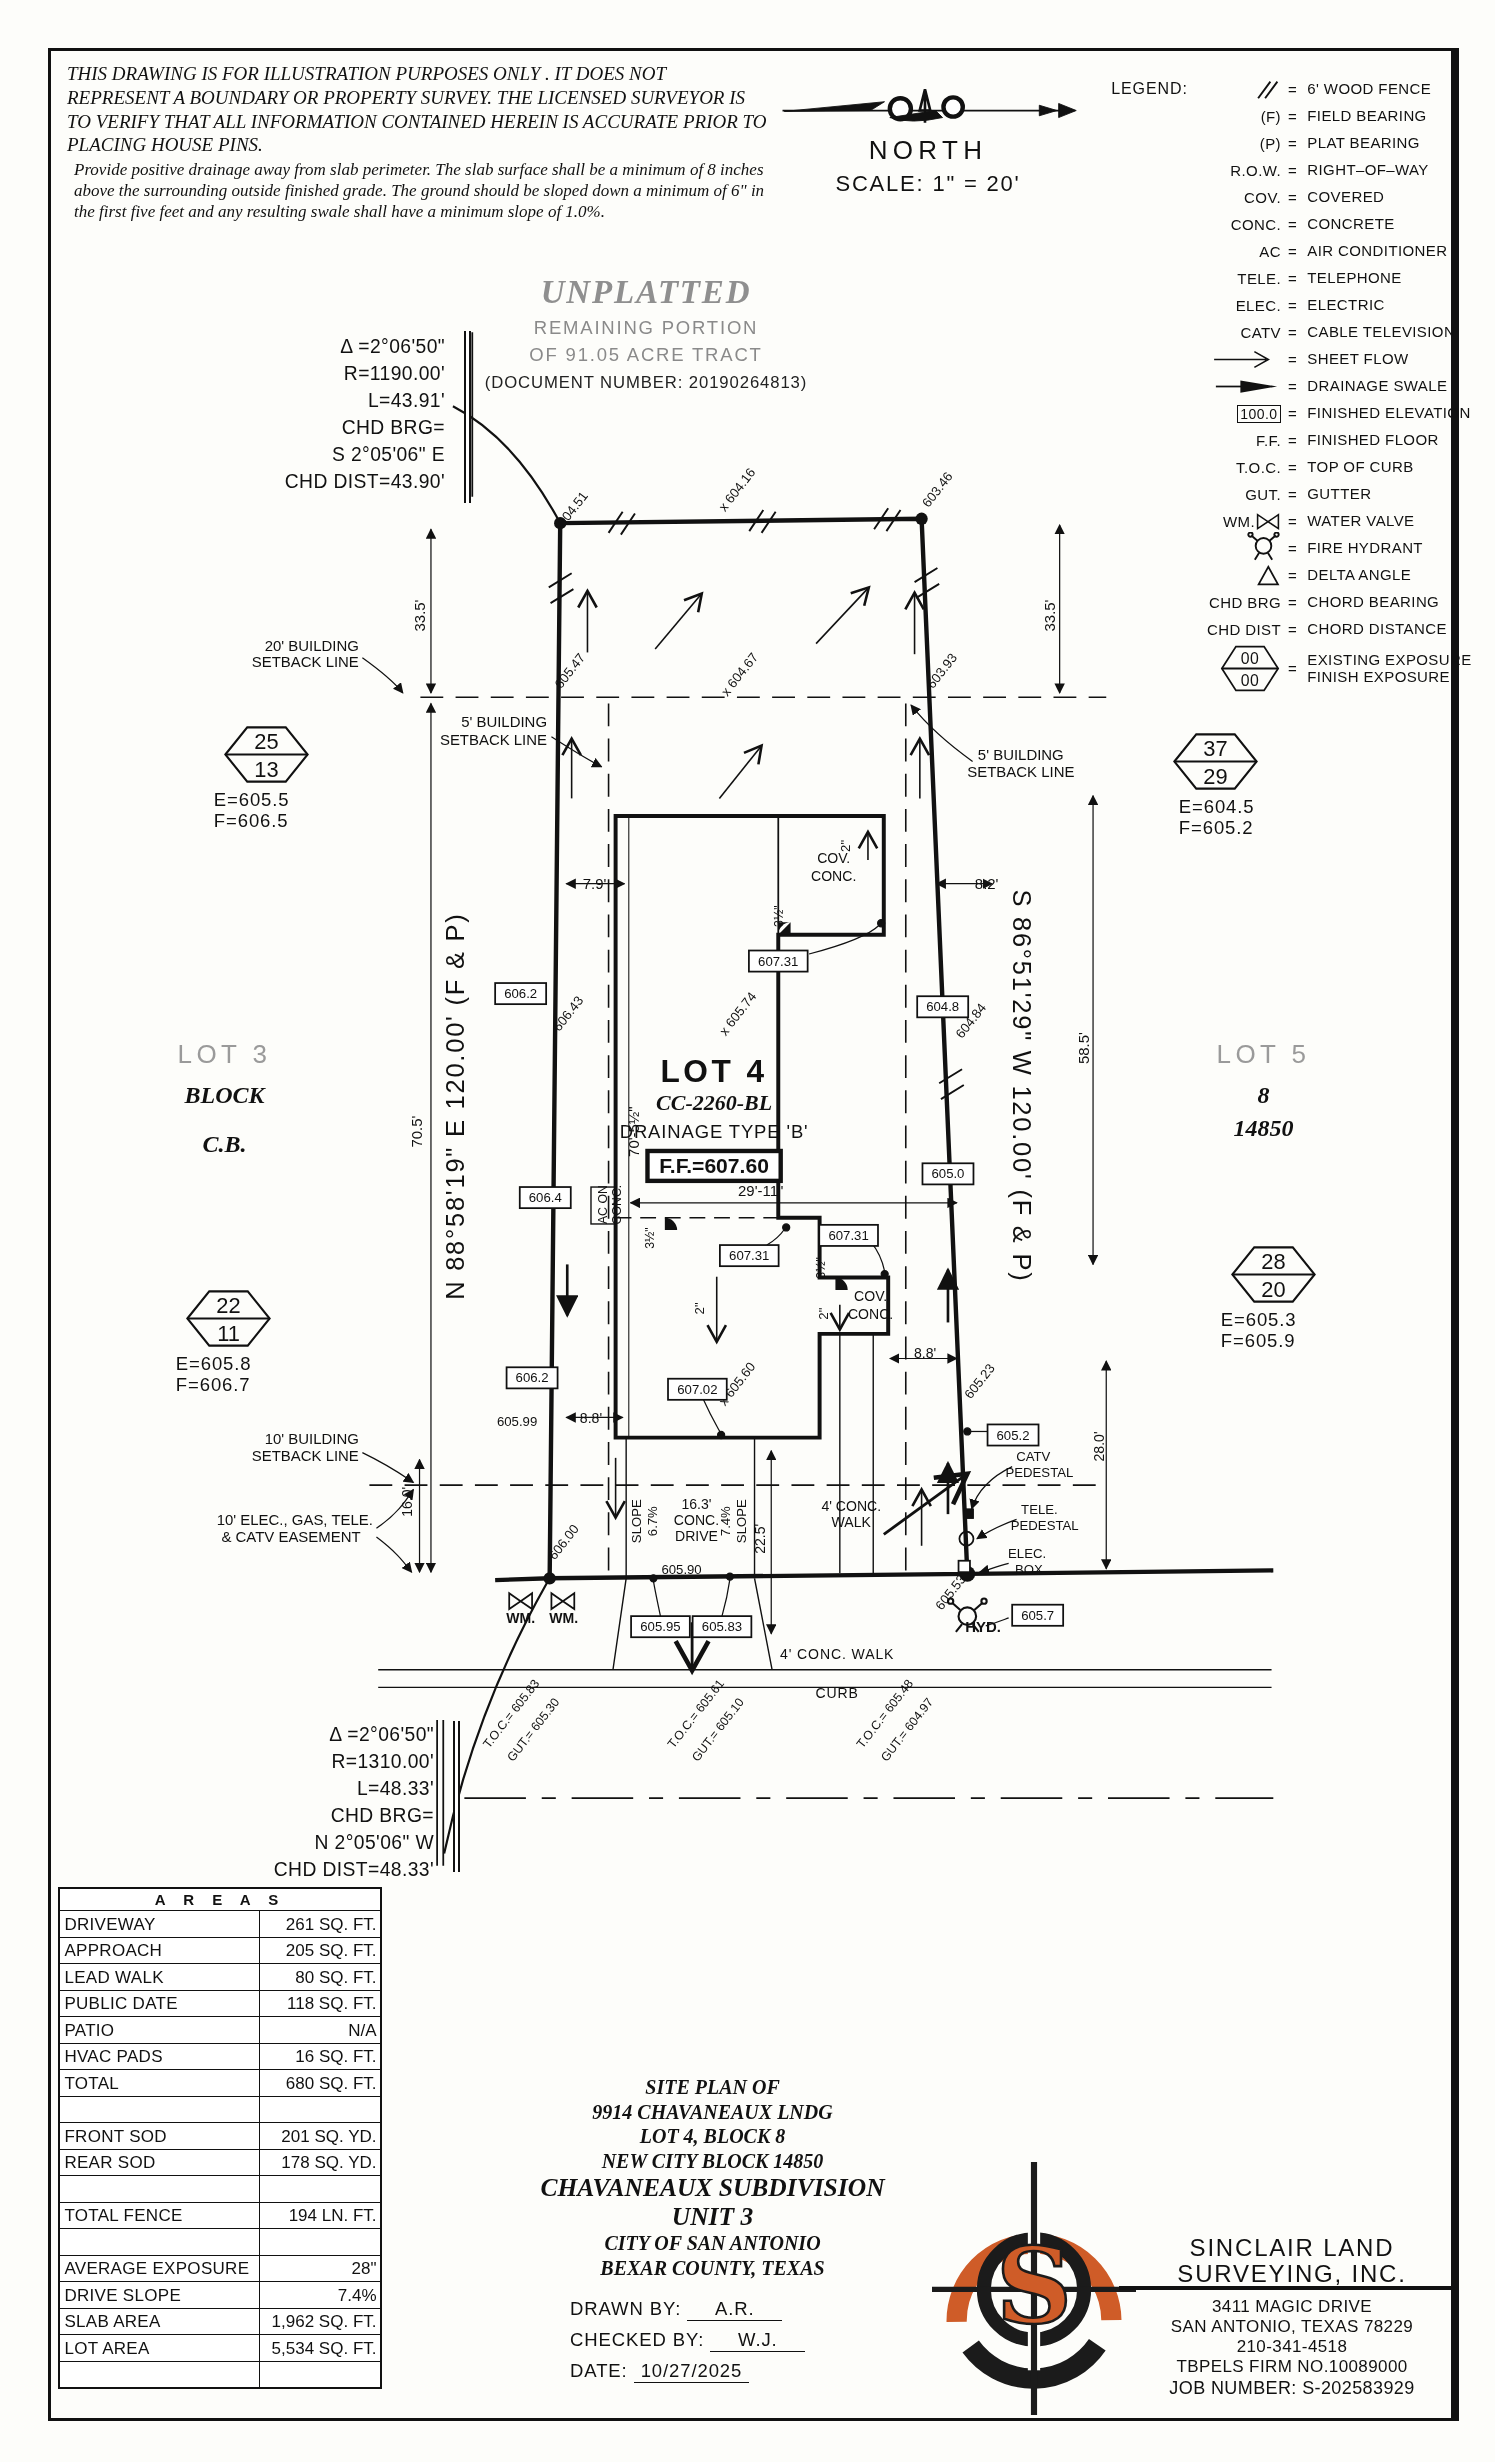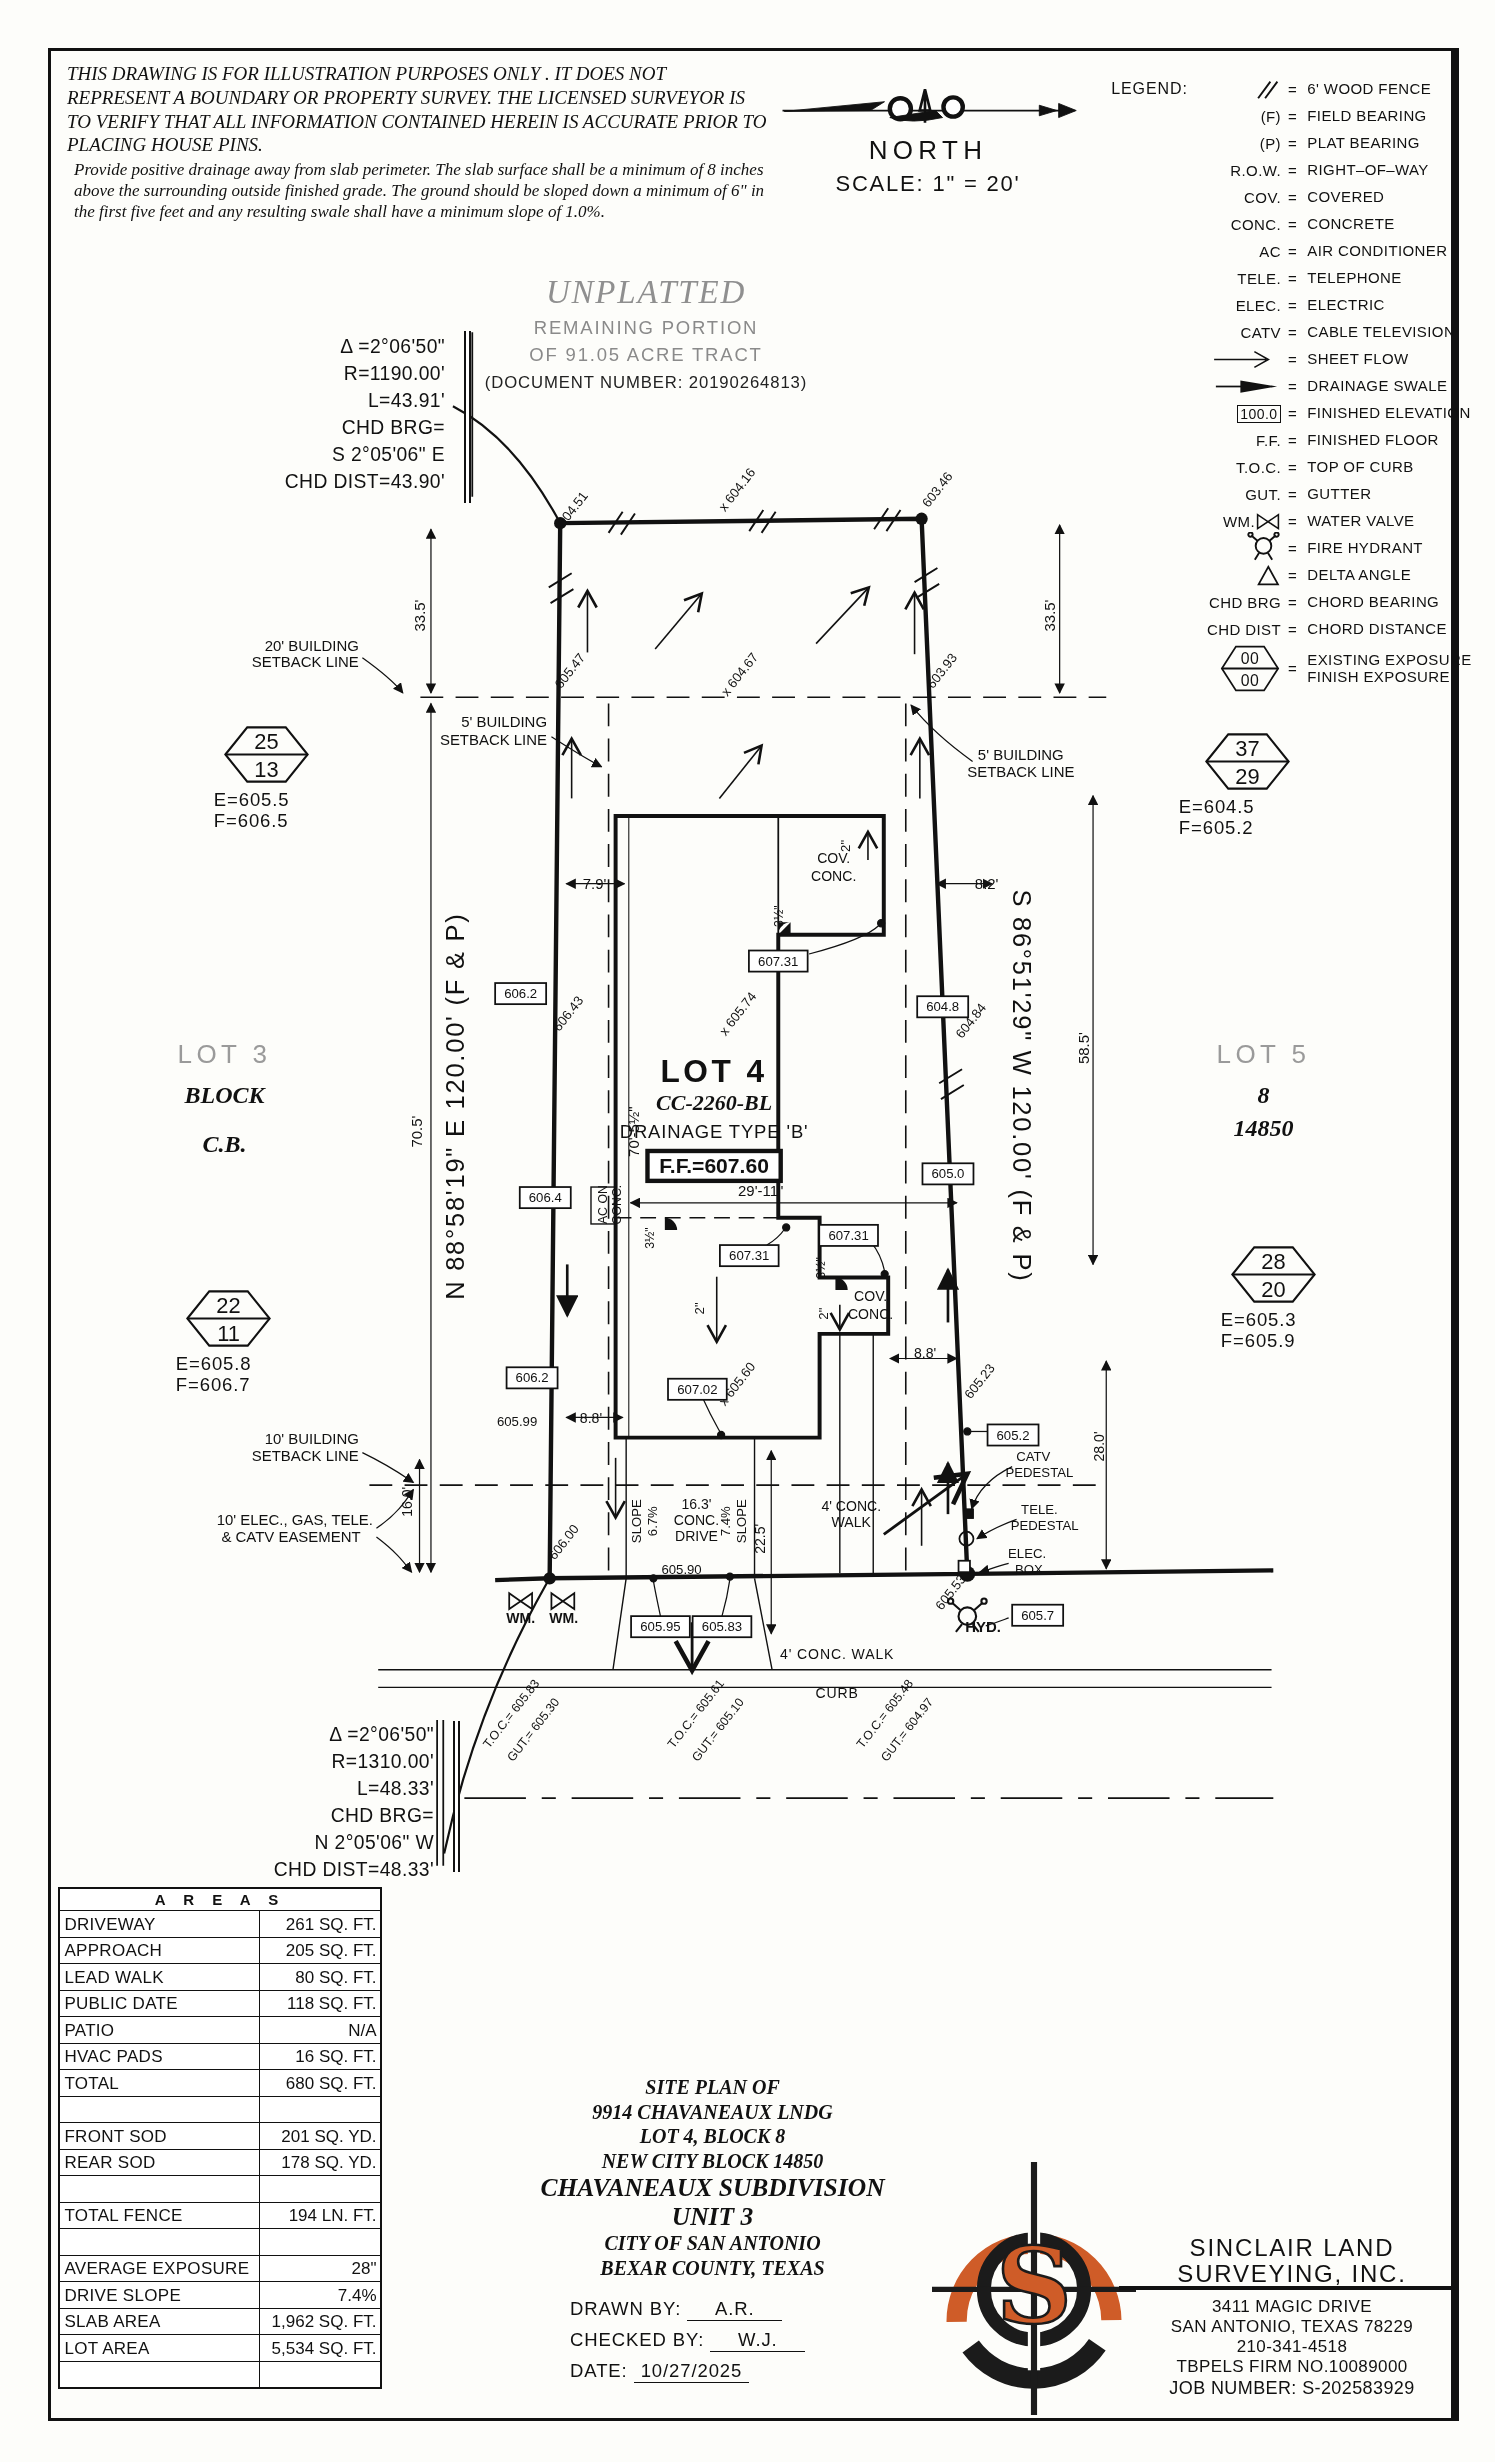--- a/index.html
+++ b/index.html
@@ -20,21 +20,21 @@
   .legend-title{position:absolute;left:-1.8px;top:3.5px;font-size:16px;letter-spacing:0.9px;}
   .legend-rows{margin-left:77px;}
   .legend-row{display:flex;align-items:center;height:27px;}
   .legend-row .sym{width:91px;text-align:right;padding-right:7px;font-size:15px;letter-spacing:0.4px;flex:none;display:flex;justify-content:flex-end;align-items:center;}
   .legend-row .eq{width:19.3px;font-size:15px;flex:none;}
   .legend-row .lbl{font-size:15px;letter-spacing:0.4px;white-space:nowrap;line-height:1.1;}
   .legend-row.tall{height:51px;}
   .fe-box{border:1.3px solid #111;padding:0 2.6px;font-size:14px;}
   
   .unplatted{left:479px;top:274px;width:334px;text-align:center;}
-  .unplatted .u1{font-family:"Liberation Serif",serif;font-style:italic;font-weight:normal;font-size:33px;color:#8f8f8f;letter-spacing:1.8px;}
+  .unplatted .u1{font-family:"Liberation Serif",serif;font-style:italic;font-weight:bold;font-size:33px;color:#8f8f8f;letter-spacing:1.8px;}
   .unplatted .u2{font-size:18.5px;color:#8a8a8a;letter-spacing:1.8px;margin-top:6.2px;}
   .unplatted .u3{font-size:18.5px;color:#8a8a8a;letter-spacing:1.8px;margin-top:5.3px;}
   .unplatted .u4{font-size:16.7px;color:#222;letter-spacing:0.9px;margin-top:7px;white-space:nowrap;}
   
   .curve-block{width:186px;text-align:right;font-size:19.3px;letter-spacing:0.4px;}
   .curve-block div{height:27px;}
   .curve-top{left:259px;top:336px;}
   .curve-bottom{left:248px;top:1724px;}
   .dblline{width:2.6px;border-left:2.2px solid #111;border-right:2.2px solid #111;background:#fff;}
   
@@ -575,21 +575,21 @@
         <div style="text-align:center"><svg width="91" height="63" viewBox="0 0 104 72">
             <polygon points="5,36 30,5 74,5 99,36 74,67 30,67" fill="none" stroke="#111" stroke-width="2.4"></polygon>
             <line x1="5" y1="36" x2="99" y2="36" stroke="#111" stroke-width="2.4"></line>
             <text x="52" y="30" text-anchor="middle" font-size="25" fill="#111">25</text>
             <text x="52" y="62" text-anchor="middle" font-size="25" fill="#111">13</text>
           </svg></div>
         <div class="ef">E=605.5</div>
         <div class="ef">F=606.5</div>
       </div>
       <div class="hex-marker" style="left: 1170px; top: 730px;">
-        <div style="text-align:right"><svg width="91" height="63" viewBox="0 0 104 72">
+        <div style="text-align:left"><svg width="91" height="63" viewBox="0 0 104 72">
             <polygon points="5,36 30,5 74,5 99,36 74,67 30,67" fill="none" stroke="#111" stroke-width="2.4"></polygon>
             <line x1="5" y1="36" x2="99" y2="36" stroke="#111" stroke-width="2.4"></line>
             <text x="52" y="30" text-anchor="middle" font-size="25" fill="#111">37</text>
             <text x="52" y="62" text-anchor="middle" font-size="25" fill="#111">29</text>
           </svg></div>
         <div class="ef">E=604.5</div>
         <div class="ef">F=605.2</div>
       </div>
       <div class="hex-marker" style="left: 167px; top: 1287px;">
         <div style="text-align:center"><svg width="91" height="63" viewBox="0 0 104 72">

